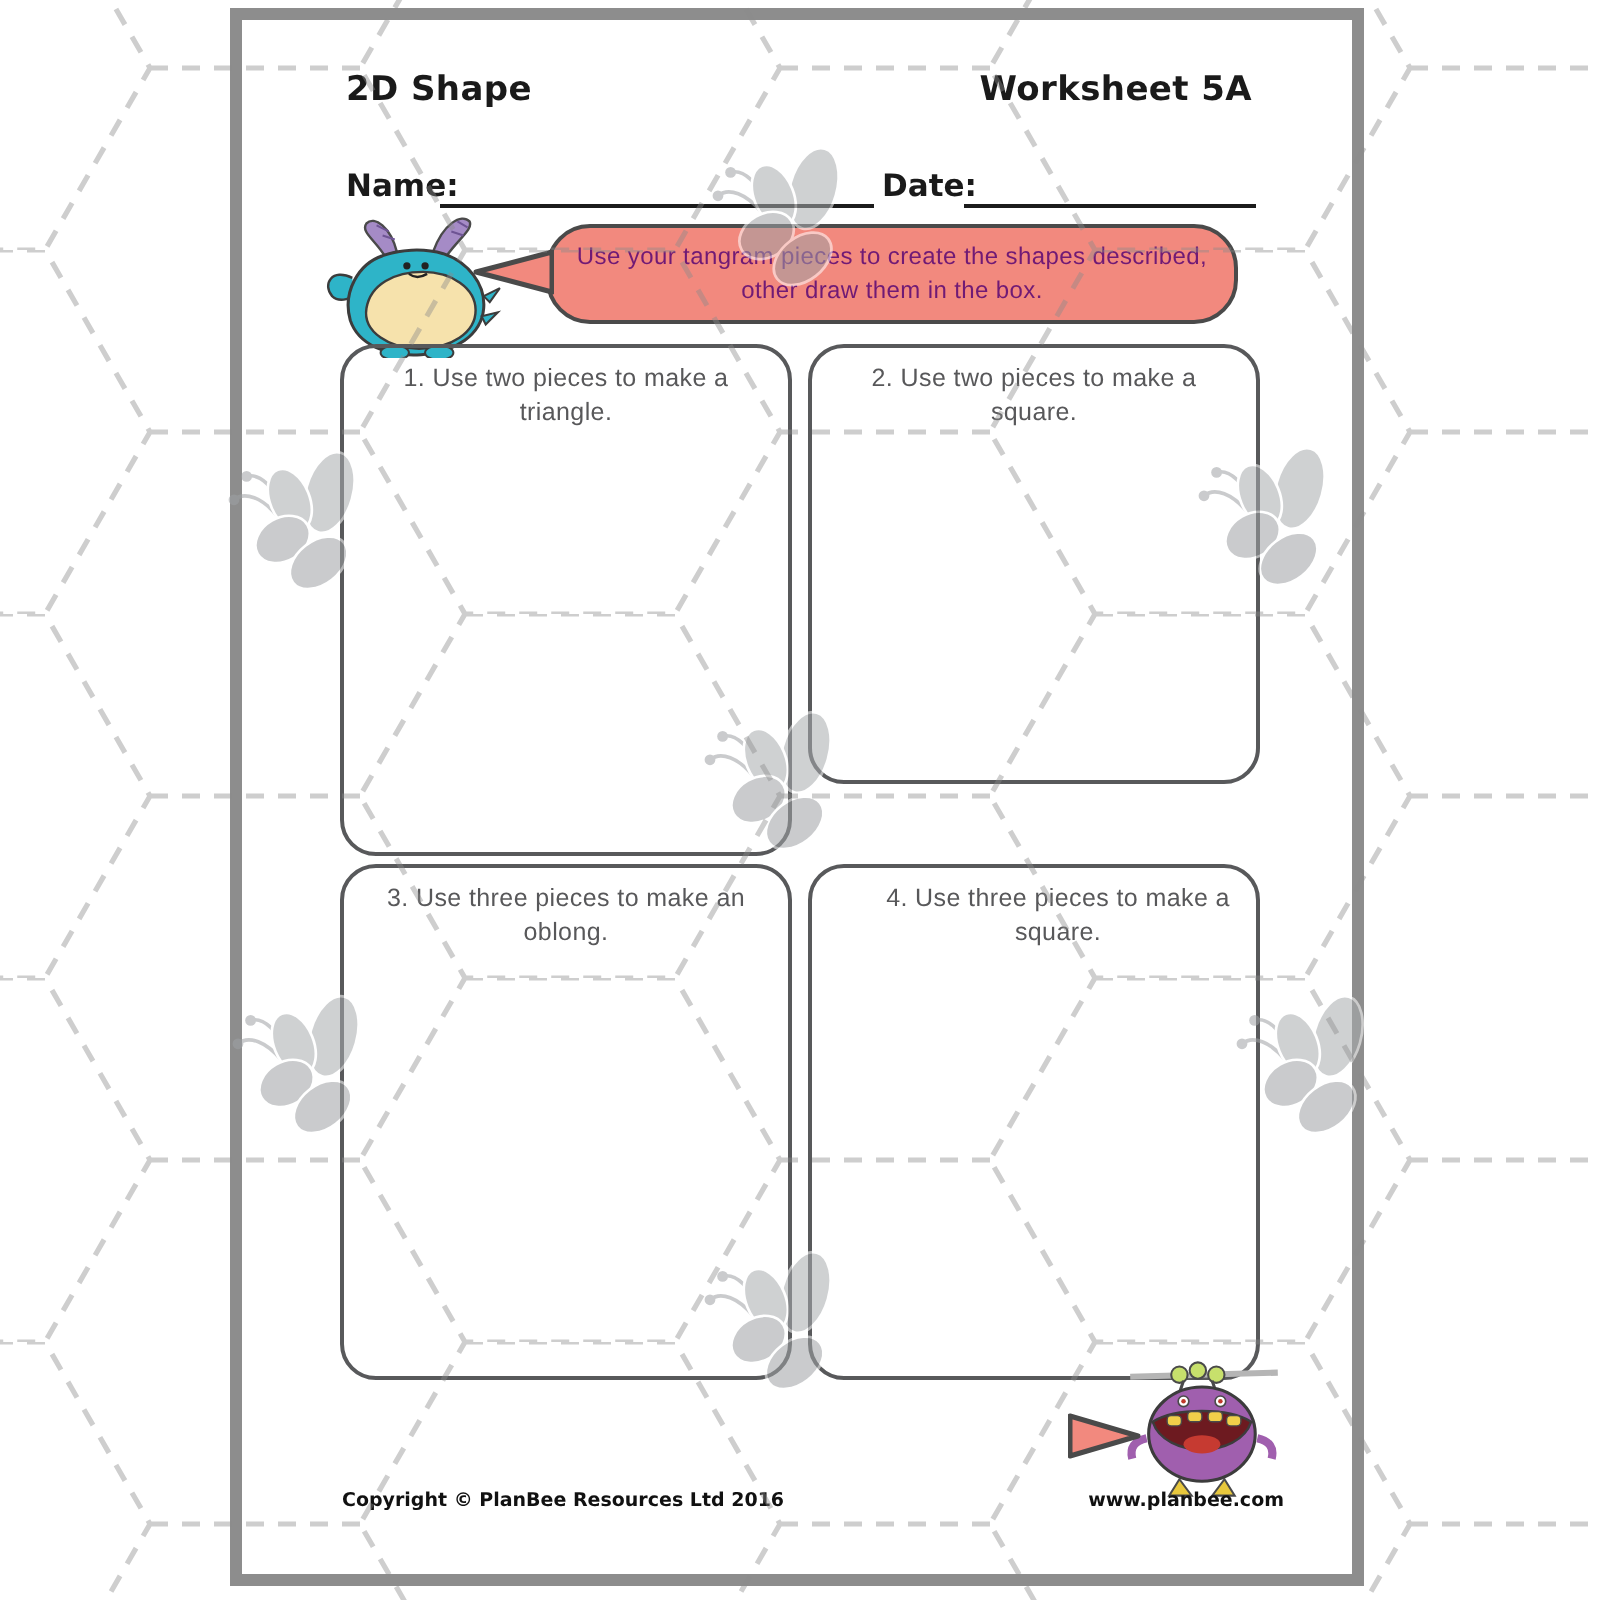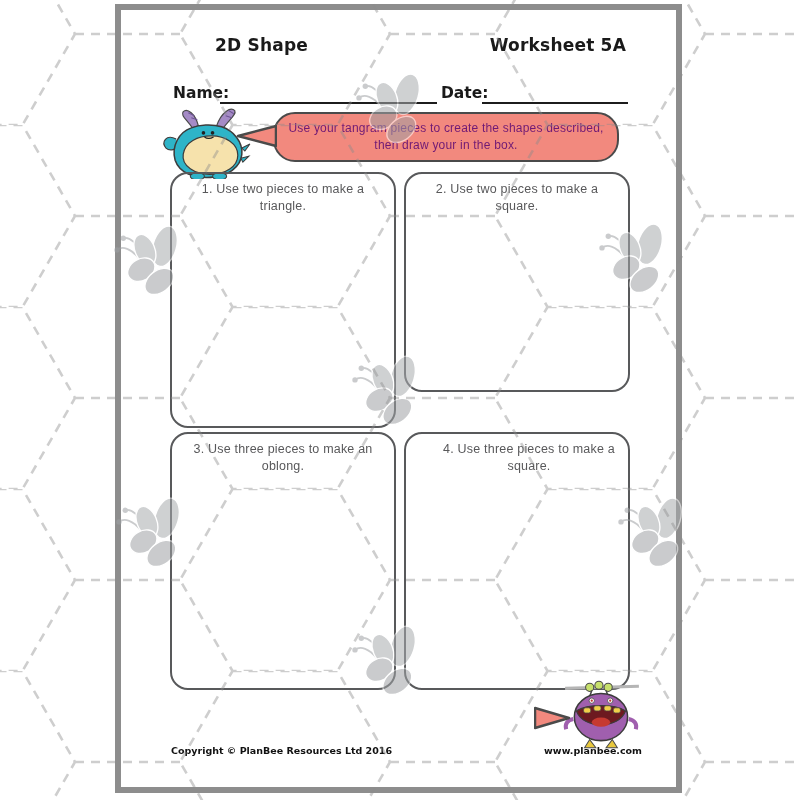--- a/index.html
+++ b/index.html
@@ -19,21 +19,21 @@
   }
   
   .page{
     position:absolute;left:115px;top:4px;width:567px;height:789px;
     box-sizing:border-box;border:6px solid var(--page-border,#8d8d8d);
     background:#ffffff;
   }
   .page-inner{position:absolute;left:0;top:0;right:0;bottom:0;}
   .hdr{
     position:absolute;font-family:"DejaVu Sans", sans-serif;font-weight:bold;
-    font-size:17px;color:var(--ink,#1a1a1a);letter-spacing:.2px;margin-left:42px;
+    font-size:17px;color:var(--ink,#1a1a1a);letter-spacing:.2px;
   }
   .hdr-left{left:52px;top:25px;}
   .hdr-right{right:50px;top:25px;}
   .fld-label{
     position:absolute;font-family:"DejaVu Sans", sans-serif;font-weight:bold;
     font-size:15.5px;color:var(--ink,#1a1a1a);top:74px;
   }
   .write-line{position:absolute;top:70px;height:22px;border-bottom:2px solid #1c1c1c;}
   .name-line{left:99px;width:217px;}
   .date-line{left:361px;width:146px;}
@@ -122,21 +122,21 @@
         <path d="M22,48 C24,36 36,30 50,30 C64,30 76,38 76,49 C76,60 64,68 48,68 C34,68 20,60 22,48 Z" fill="#f6e2ac" stroke="#3c3c3c" stroke-width="1.2"></path>
         <circle cx="42" cy="27" r="1.8" fill="#222"></circle>
         <circle cx="51" cy="27" r="1.8" fill="#222"></circle>
         <path d="M43,31 Q47,34 52,31" fill="none" stroke="#222" stroke-width="1.2"></path>
         <ellipse cx="36" cy="70" rx="7" ry="3.5" fill="#2eb4c8" stroke="#3c3c3c" stroke-width="1"></ellipse>
         <ellipse cx="58" cy="70" rx="7" ry="3.5" fill="#2eb4c8" stroke="#3c3c3c" stroke-width="1"></ellipse>
       </svg>
 
       <div class="bubble bubble-top">
         <div>Use your tangram pieces to create the shapes described,</div>
-        <div>then draw your in the box.</div>
+        <div>other draw them in the box.</div>
       </div>
       <svg class="tail tail-left" width="42" height="28">
         <polygon points="41,4 3,14 41,24" fill="#f2897e" stroke="#4a4a4a" stroke-width="2.5" stroke-linejoin="round"></polygon>
       </svg>
 
       <div class="dbox dbox1">
         <div class="title">1.  Use two pieces to make a triangle.</div>
       </div>
       <div class="dbox dbox2">
         <div class="title">2. Use two pieces to make a square.</div>

